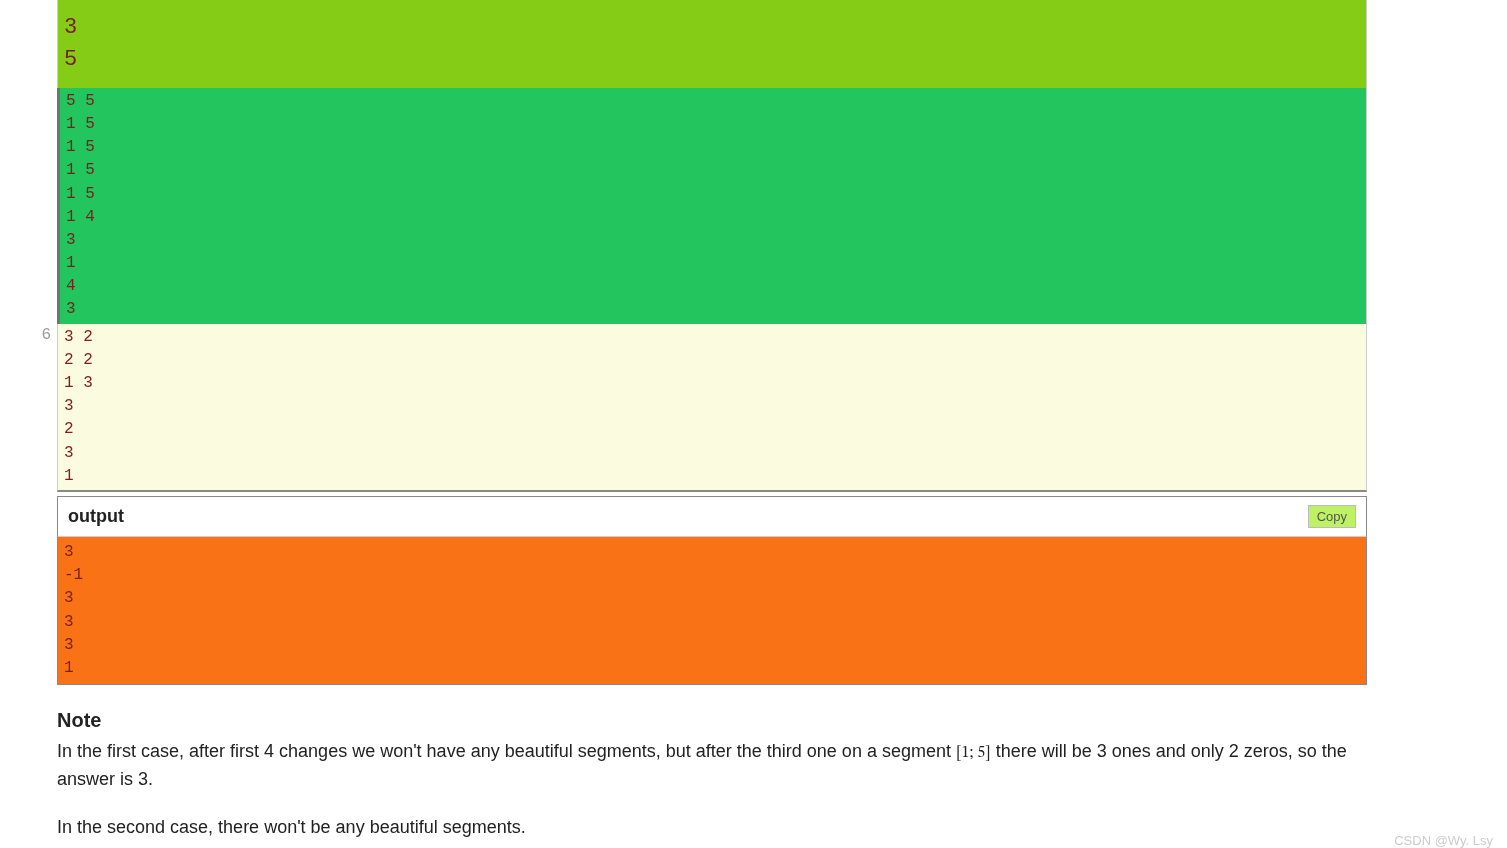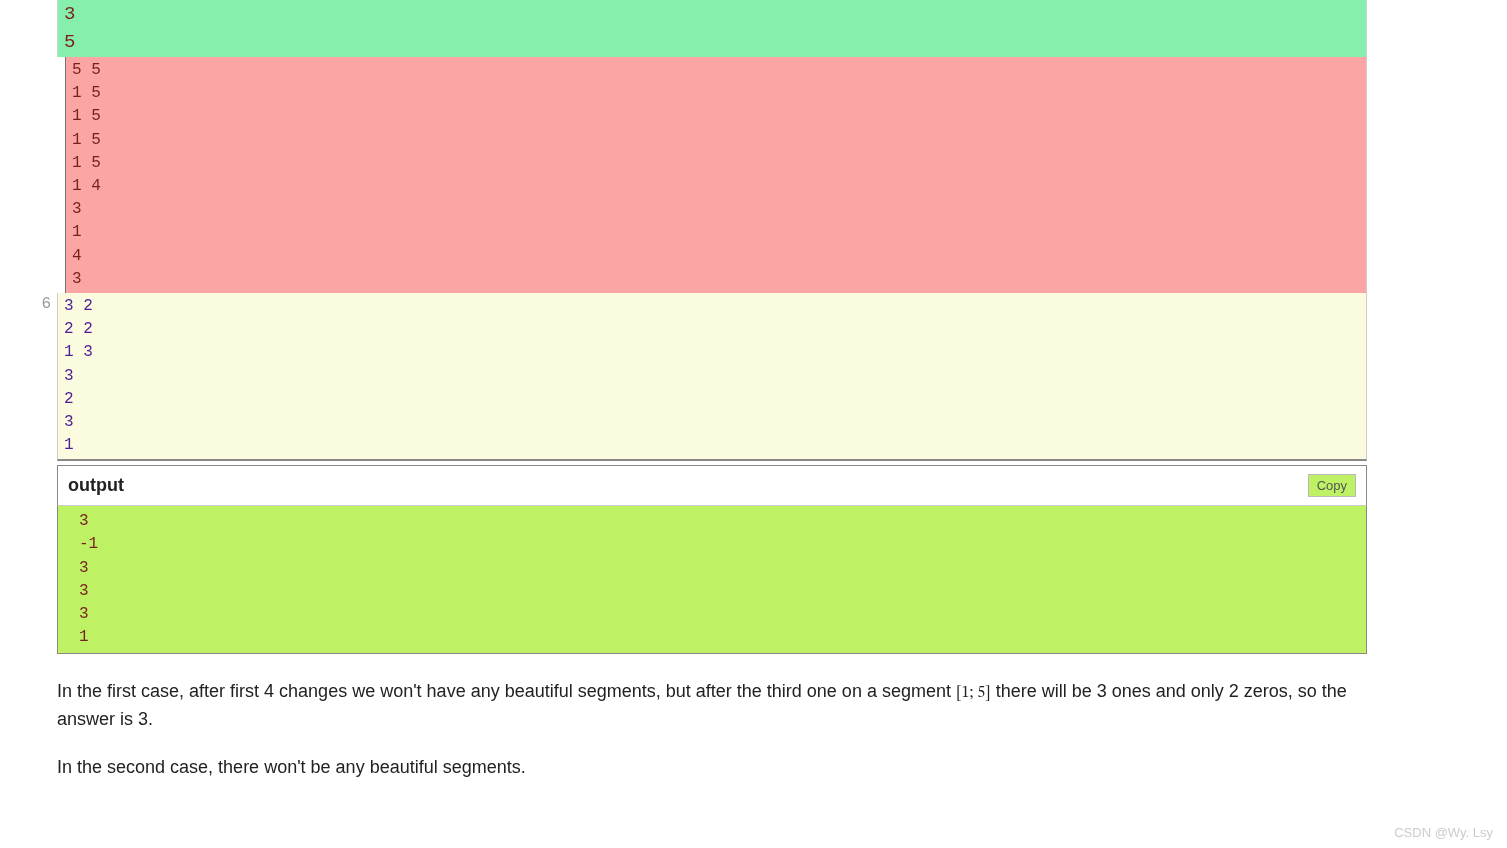--- a/index.html
+++ b/index.html
@@ -21,50 +21,49 @@
     position: absolute;
     left: -26px;
     width: 20px;
     text-align: right;
     color: #999;
     font-family: Consolas, 'Courier New', monospace;
     font-size: 16px;
     user-select: none;
   }
   .input-block-top {
-    background: #86efac;
+    background: #84cc16;
     border-left: 1px solid #ccc;
     border-right: 1px solid #ccc;
     font-family: Consolas, 'Courier New', monospace;
-    font-size: 19px;
+    font-size: 22px;
     color: #791f1f;
-    padding: 1px 6px;
+    padding: 12px 6px;
     line-height: 1.45;
     white-space: pre;
   }
   .input-block-mid {
-    background: #fca5a5;
-    border-left: 1px solid #737373;
+    background: #22c55e;
+    border-left: 3px solid #737373;
     border-right: 1px solid #ccc;
     font-family: Consolas, 'Courier New', monospace;
     font-size: 16px;
     color: #791f1f;
     padding: 2px 6px;
     line-height: 1.45;
     white-space: pre;
-    margin-left: 8px;
   }
   .input-block-highlight {
     background: #fbfbdf;
     border-left: 1px solid #ccc;
     border-right: 1px solid #ccc;
     border-bottom: 2px solid #888;
     font-family: Consolas, 'Courier New', monospace;
     font-size: 16px;
-    color: #4c1d95;
+    color: #7f1d1d;
     padding: 2px 6px;
     line-height: 1.45;
     white-space: pre;
   }
   .output-header {
     margin-top: 4px;
     border: 1px solid #888;
     border-bottom: 1px solid #ccc;
     padding: 8px 10px;
     display: flex;
@@ -81,27 +80,27 @@
   .copy-btn {
     border: 1px solid #bbb;
     background: #bef264;
     padding: 3px 8px;
     font-size: 13px;
     color: #555;
     cursor: pointer;
     font-family: Verdana, Geneva, sans-serif;
   }
   .output-block {
-    background: #bef264;
+    background: #f97316;
     border: 1px solid #888;
     border-top: none;
     font-family: Consolas, 'Courier New', monospace;
     font-size: 16px;
     color: #791f1f;
-    padding: 4px 21px;
+    padding: 4px 6px;
     line-height: 1.45;
     white-space: pre;
   }
   .note-section {
     margin-top: 24px;
     color: #222;
   }
   .note-title {
     font-size: 20px;
     font-weight: bold;
@@ -112,21 +111,21 @@
     line-height: 1.55;
     margin-bottom: 20px;
     color: #222;
   }
   .math-bracket {
     font-family: 'Cambria Math', 'STIX Two Math', serif;
     font-size: 16px;
   }
   .watermark {
     position: fixed;
-    bottom: 8px;
+    bottom: 0;
     right: 14px;
     color: #ccc;
     font-size: 13px;
     font-family: Arial, sans-serif;
   }
 </style>
 </head>
 <body>
 
 <div class="container">
@@ -161,20 +160,21 @@
     <button class="copy-btn">Copy</button>
   </div>
   <div class="output-block"><span>3</span>
 <span>-1</span>
 <span>3</span>
 <span>3</span>
 <span>3</span>
 <span>1</span></div>
 
   <div class="note-section">
+    <div class="note-title">Note</div>
     <p class="note-para">
       <span>In the first case, after first 4 changes we won't have any beautiful segments, but after the third one on a segment </span><span class="math-bracket">[1; 5]</span><span> there will be 3 ones and only 2 zeros, so the answer is 3.</span>
     </p>
     <p class="note-para">In the second case, there won't be any beautiful segments.</p>
   </div>
 
 </div>
 
 <div class="watermark">CSDN @Wy. Lsy</div>
 

